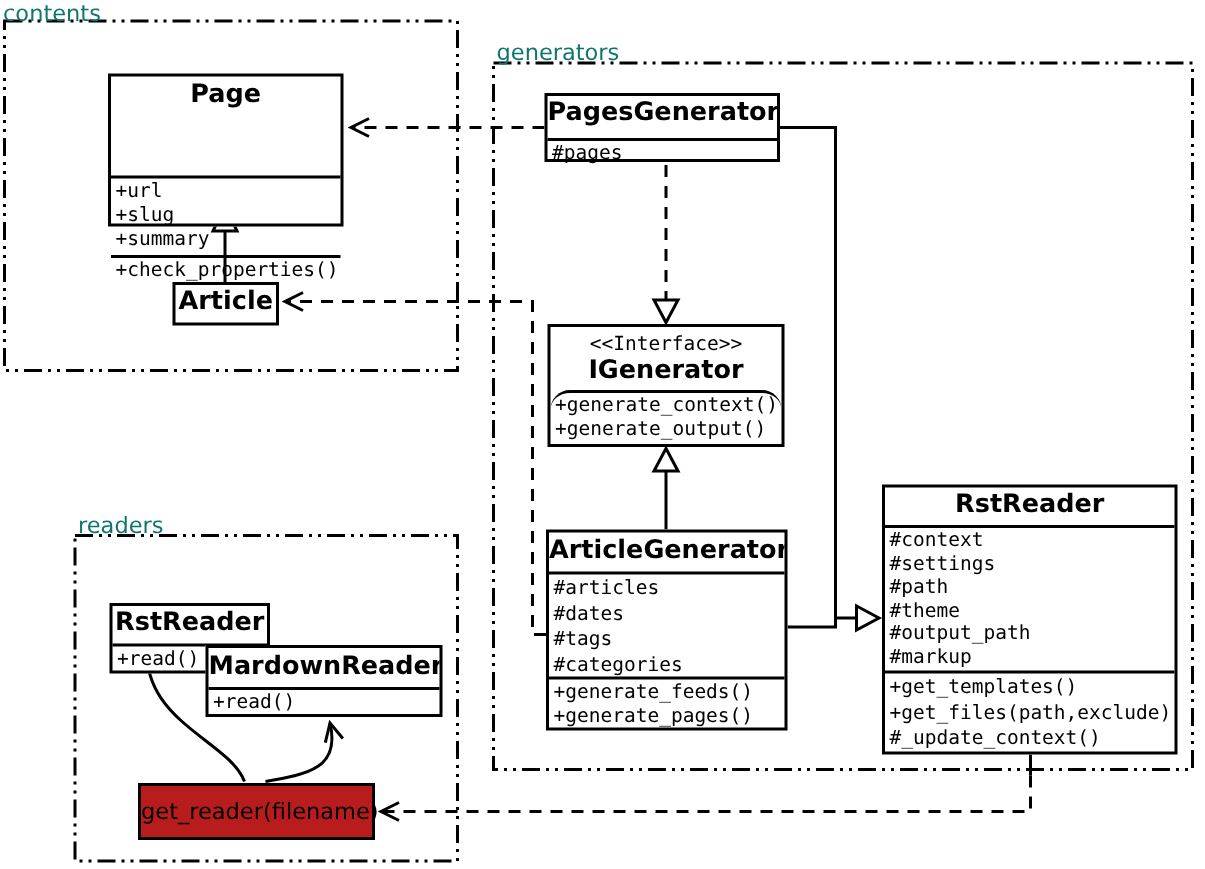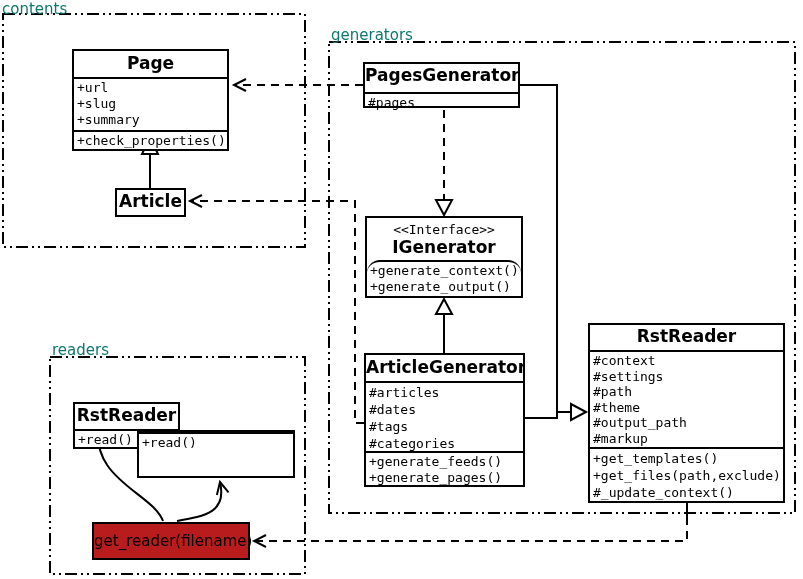--- a/index.html
+++ b/index.html
@@ -83,21 +83,21 @@
 
   <path class="wire" d="M 177,521 C 206,516 227,512 220,482" marker-end="url(#openarrow)"></path>
 </svg>
 
 <div class="pkg-label" style="left:2px;top:0px;">contents</div>
 <div class="pkg-label" style="left:331px;top:26px;">generators</div>
 <div class="pkg-label" style="left:52px;top:341px;">readers</div>
 
 <div class="cls" style="left:72px;top:49px;width:157px;height:102px;">
   <div class="t" style="height:26px;">Page</div>
-  <div class="mono" style="height:53px;line-height:16px;">+url
+  <div class="mono" style="height:53px;line-height:16px;margin-top:40px;">+url
 +slug
 +summary</div>
   <div class="mono" style="height:19px;">+check_properties()</div>
 </div>
 
 <div class="cls" style="left:115px;top:188px;width:71px;height:29px;">
   <div class="t" style="height:25px;padding-top:1px;">Article</div>
 </div>
 
 <div class="cls" style="left:363px;top:62px;width:157px;height:46px;">
@@ -136,16 +136,17 @@
 +get_files(path,exclude)
 #_update_context()</div>
 </div>
 
 <div class="cls" style="left:73px;top:370px;width:107px;height:47px;margin-top:32px;">
   <div class="t" style="height:25px;padding-top:1px;">RstReader</div>
   <div class="mono" style="height:18px;">+read()</div>
 </div>
 
 <div class="cls" style="left:137px;top:430px;width:158px;height:48px;">
+  <div class="t" style="height:26px;">MardownReader</div>
   <div class="mono" style="height:18px;">+read()</div>
 </div>
 
 <div class="plainbox" style="left:92px;top:522px;width:158px;height:38px;line-height:34px;">get_reader(filename)</div>
 
 </body></html>

